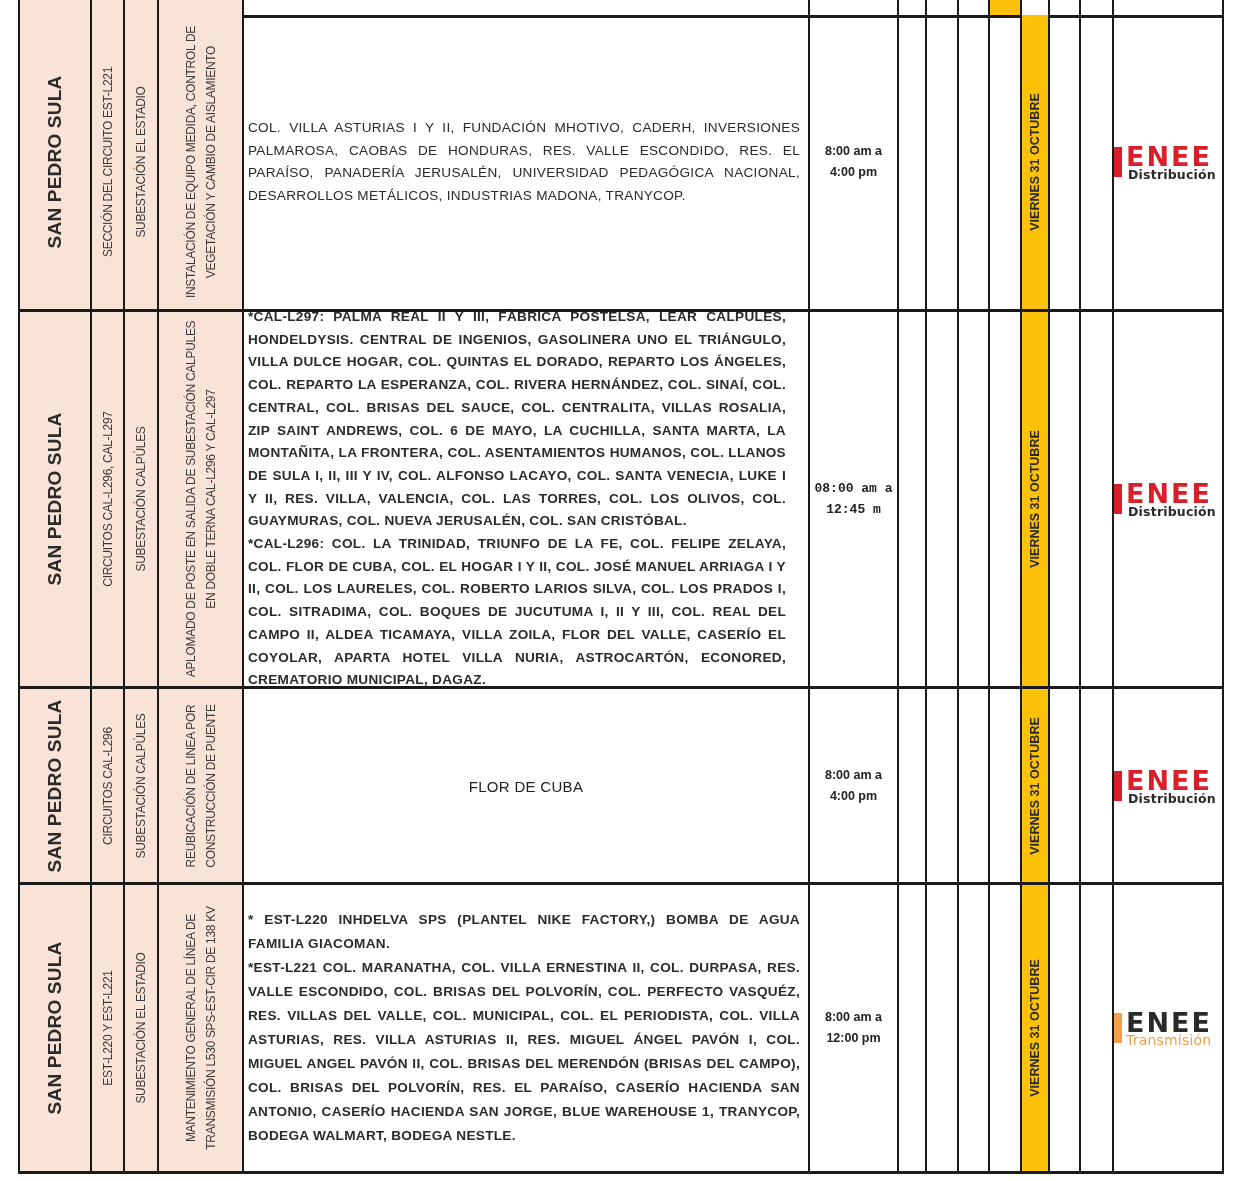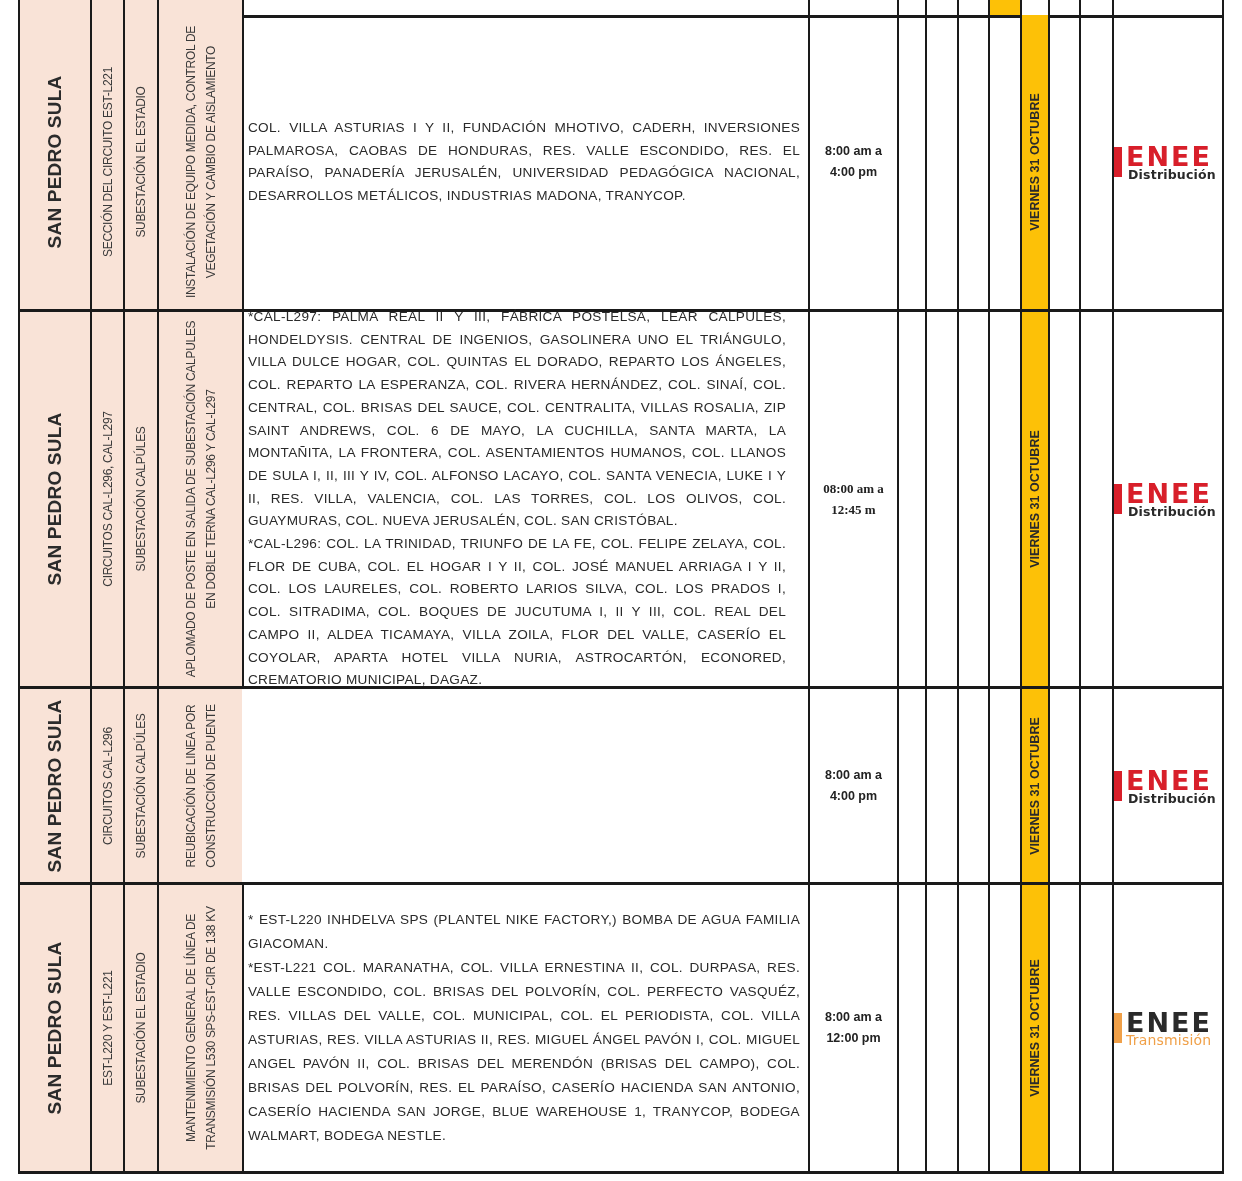--- a/index.html
+++ b/index.html
@@ -17,21 +17,21 @@
   .city { font-weight: bold; font-size: 19px; letter-spacing: 0.2px; color: #2b2b2b; }
   .small { font-size: 12px; color: #3a3a3a; letter-spacing: -0.3px; }
   .date { font-weight: bold; font-size: 12.5px; color: #2a2a2a; }
   .desc { position: absolute; left: 4px; right: 8px; top: 50%; transform: translateY(-50%);
           font-size: 13.6px; line-height: 22.7px; text-align: justify; letter-spacing: 0.3px; color: #2a2a2a; }
   .desc p { margin: 0; }
   .center-text { position: absolute; left: 0; right: 0; top: 50%; transform: translateY(-50%);
                  text-align: center; font-size: 15px; letter-spacing: 0.3px; }
   .time { position: absolute; left: 0; right: 0; top: 50%; transform: translateY(-50%);
           text-align: center; font-size: 12.5px; font-weight: bold; line-height: 21px; color: #222; }
-  .time.serif { font-family: Liberation Serif, serif; font-size: 13px; text-align: center; }
+  .time.serif { font-family: Liberation Mono, monospace; font-size: 13px; text-align: center; }
   .logo { position: absolute; left: 0; right: 0; top: 50%; transform: translateY(-50%); height: 38px; }
   .logo .bar { position: absolute; left: 0; top: 4px; width: 8px; height: 30px; }
   .logo .word { position: absolute; left: 12px; top: -2px; font-size: 27px; font-weight: bold; letter-spacing: 2px;
                 font-family: "DejaVu Sans", sans-serif; }
   .logo .sub { position: absolute; left: 14px; top: 24px; font-size: 12.5px; font-weight: bold;
                font-family: "DejaVu Sans", sans-serif; letter-spacing: 0.2px; }
   .logo.transmision .sub { font-weight: normal; font-size: 14px; top: 23px; left: 12px; }
   .top-strip { position: absolute; left: 0; top: 0; width: 1206px; height: 15px; border-bottom: 3px solid #1a1a1a; box-sizing: content-box; }
 </style>
 </head>
@@ -110,21 +110,21 @@
     </div>
     <div class="cell peach" style="left:105px;width:34px;">
       <span class="vert small">SUBESTACIÓN CALPÚLES</span>
     </div>
     <div class="cell peach" style="left:139px;width:85px;">
       <div class="vert-wrap small" style="width:370px;">
         <div>APLOMADO DE POSTE EN SALIDA DE SUBESTACIÓN CALPULES</div>
         <div>EN DOBLE TERNA CAL-L296 Y CAL-L297</div>
       </div>
     </div>
-    <div class="cell" style="left:224px;width:552px;">
+    <div class="cell" style="left:224px;width:552px;font-weight:bold;">
       <div class="desc">
         <p>*CAL-L297: PALMA REAL II Y III, FÁBRICA POSTELSA, LEAR CALPULES, HONDELDYSIS. CENTRAL DE INGENIOS, GASOLINERA UNO EL TRIÁNGULO, VILLA DULCE HOGAR, COL. QUINTAS EL DORADO, REPARTO LOS ÁNGELES, COL. REPARTO LA ESPERANZA, COL. RIVERA HERNÁNDEZ, COL. SINAÍ, COL. CENTRAL, COL. BRISAS DEL SAUCE, COL. CENTRALITA, VILLAS ROSALIA, ZIP SAINT ANDREWS, COL. 6 DE MAYO, LA CUCHILLA, SANTA MARTA, LA MONTAÑITA, LA FRONTERA, COL. ASENTAMIENTOS HUMANOS, COL. LLANOS DE SULA I, II, III Y IV, COL. ALFONSO LACAYO, COL. SANTA VENECIA, LUKE I Y II, RES. VILLA, VALENCIA, COL. LAS TORRES, COL. LOS OLIVOS, COL. GUAYMURAS, COL. NUEVA JERUSALÉN, COL. SAN CRISTÓBAL.</p>
         <p>*CAL-L296: COL. LA TRINIDAD, TRIUNFO DE LA FE, COL. FELIPE ZELAYA, COL. FLOR DE CUBA, COL. EL HOGAR I Y II, COL. JOSÉ MANUEL ARRIAGA I Y II, COL. LOS LAURELES, COL. ROBERTO LARIOS SILVA, COL. LOS PRADOS I, COL. SITRADIMA, COL. BOQUES DE JUCUTUMA I, II Y III, COL. REAL DEL CAMPO II, ALDEA TICAMAYA, VILLA ZOILA, FLOR DEL VALLE, CASERÍO EL COYOLAR, APARTA HOTEL VILLA NURIA, ASTROCARTÓN, ECONORED, CREMATORIO MUNICIPAL, DAGAZ.</p>
       </div>
     </div>
     <div class="cell" style="left:790px;width:89px;">
       <div class="time serif">
         <div>08:00 am a</div>
         <div>12:45 m</div>
       </div>
@@ -156,20 +156,23 @@
     </div>
     <div class="cell peach" style="left:105px;width:34px;">
       <span class="vert small">SUBESTACIÓN CALPÚLES</span>
     </div>
     <div class="cell peach" style="left:139px;width:85px;">
       <div class="vert-wrap small" style="width:180px;">
         <div>REUBICACIÓN DE LINEA POR</div>
         <div>CONSTRUCCIÓN DE PUENTE</div>
       </div>
     </div>
+    <div class="cell" style="left:224px;width:566px;">
+      <div class="center-text">FLOR DE CUBA</div>
+    </div>
     <div class="cell" style="left:790px;width:89px;">
       <div class="time">
         <div>8:00 am a</div>
         <div>4:00 pm</div>
       </div>
     </div>
     <div class="cell" style="left:879px;width:28px;"></div>
     <div class="cell" style="left:907px;width:32px;"></div>
     <div class="cell" style="left:939px;width:31px;"></div>
     <div class="cell" style="left:970px;width:32px;"></div>
@@ -197,21 +200,21 @@
     <div class="cell peach" style="left:105px;width:34px;">
       <span class="vert small">SUBESTACIÓN EL ESTADIO</span>
     </div>
     <div class="cell peach" style="left:139px;width:85px;">
       <div class="vert-wrap small" style="width:280px;">
         <div>MANTENIMIENTO GENERAL DE LÍNEA DE</div>
         <div>TRANSMISIÓN L530 SPS-EST-CIR DE 138 KV</div>
       </div>
     </div>
     <div class="cell" style="left:224px;width:566px;">
-      <div class="desc" style="line-height:24px;">
+      <div class="desc" style="line-height:24px;font-weight:bold;">
         <p>* EST-L220 INHDELVA SPS (PLANTEL NIKE FACTORY,) BOMBA DE AGUA FAMILIA GIACOMAN.</p>
         <p>*EST-L221 COL. MARANATHA, COL. VILLA ERNESTINA II, COL. DURPASA, RES. VALLE ESCONDIDO, COL. BRISAS DEL POLVORÍN, COL. PERFECTO VASQUÉZ, RES. VILLAS DEL VALLE, COL. MUNICIPAL, COL. EL PERIODISTA, COL. VILLA ASTURIAS, RES. VILLA ASTURIAS II, RES. MIGUEL ÁNGEL PAVÓN I, COL. MIGUEL ANGEL PAVÓN II, COL. BRISAS DEL MERENDÓN (BRISAS DEL CAMPO), COL. BRISAS DEL POLVORÍN, RES. EL PARAÍSO, CASERÍO HACIENDA SAN ANTONIO, CASERÍO HACIENDA SAN JORGE, BLUE WAREHOUSE 1, TRANYCOP, BODEGA WALMART, BODEGA NESTLE.</p>
       </div>
     </div>
     <div class="cell" style="left:790px;width:89px;">
       <div class="time">
         <div>8:00 am a</div>
         <div>12:00 pm</div>
       </div>
     </div>

